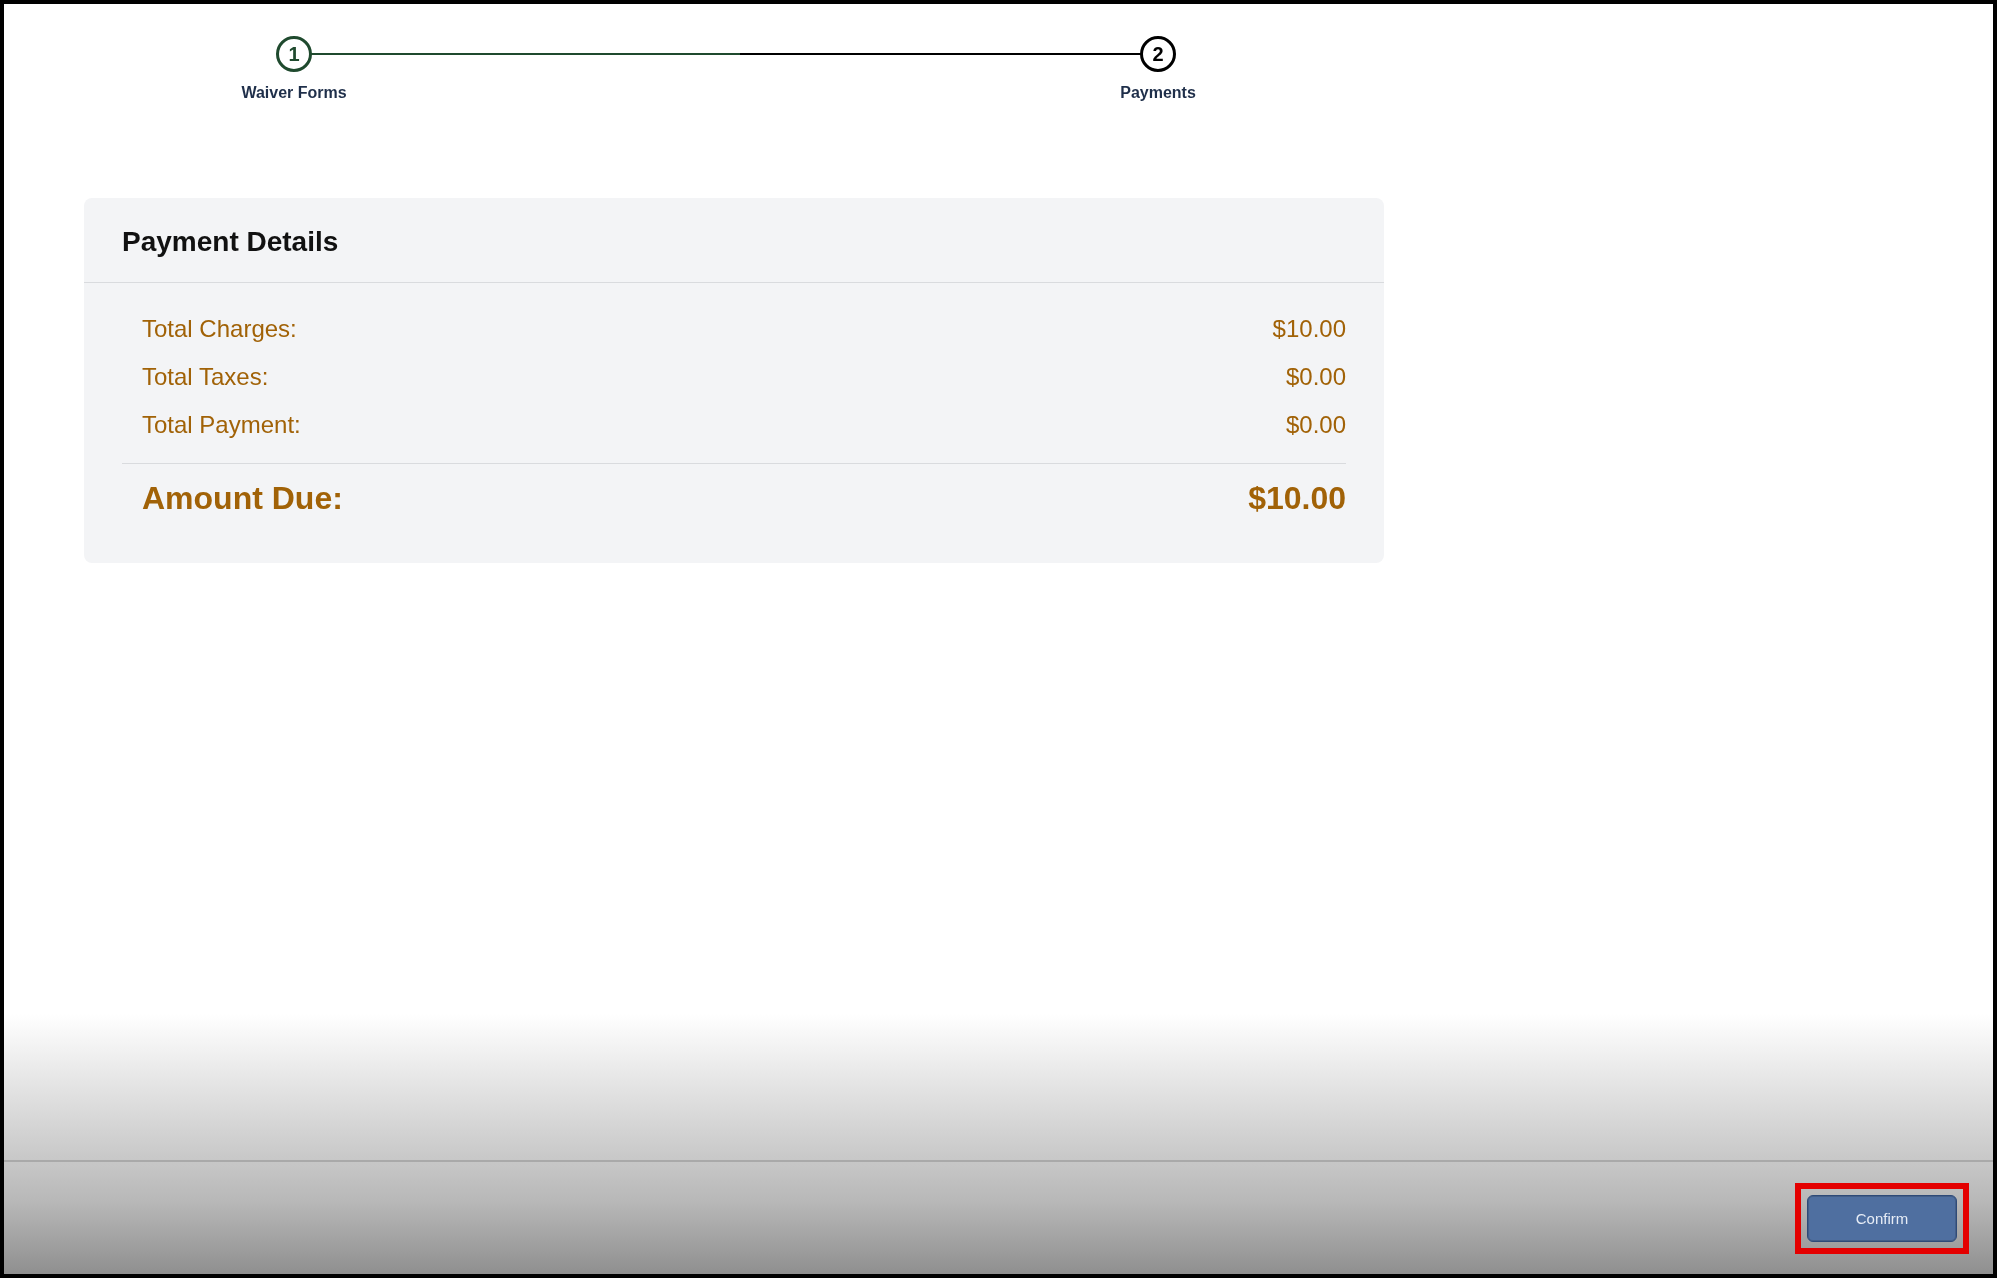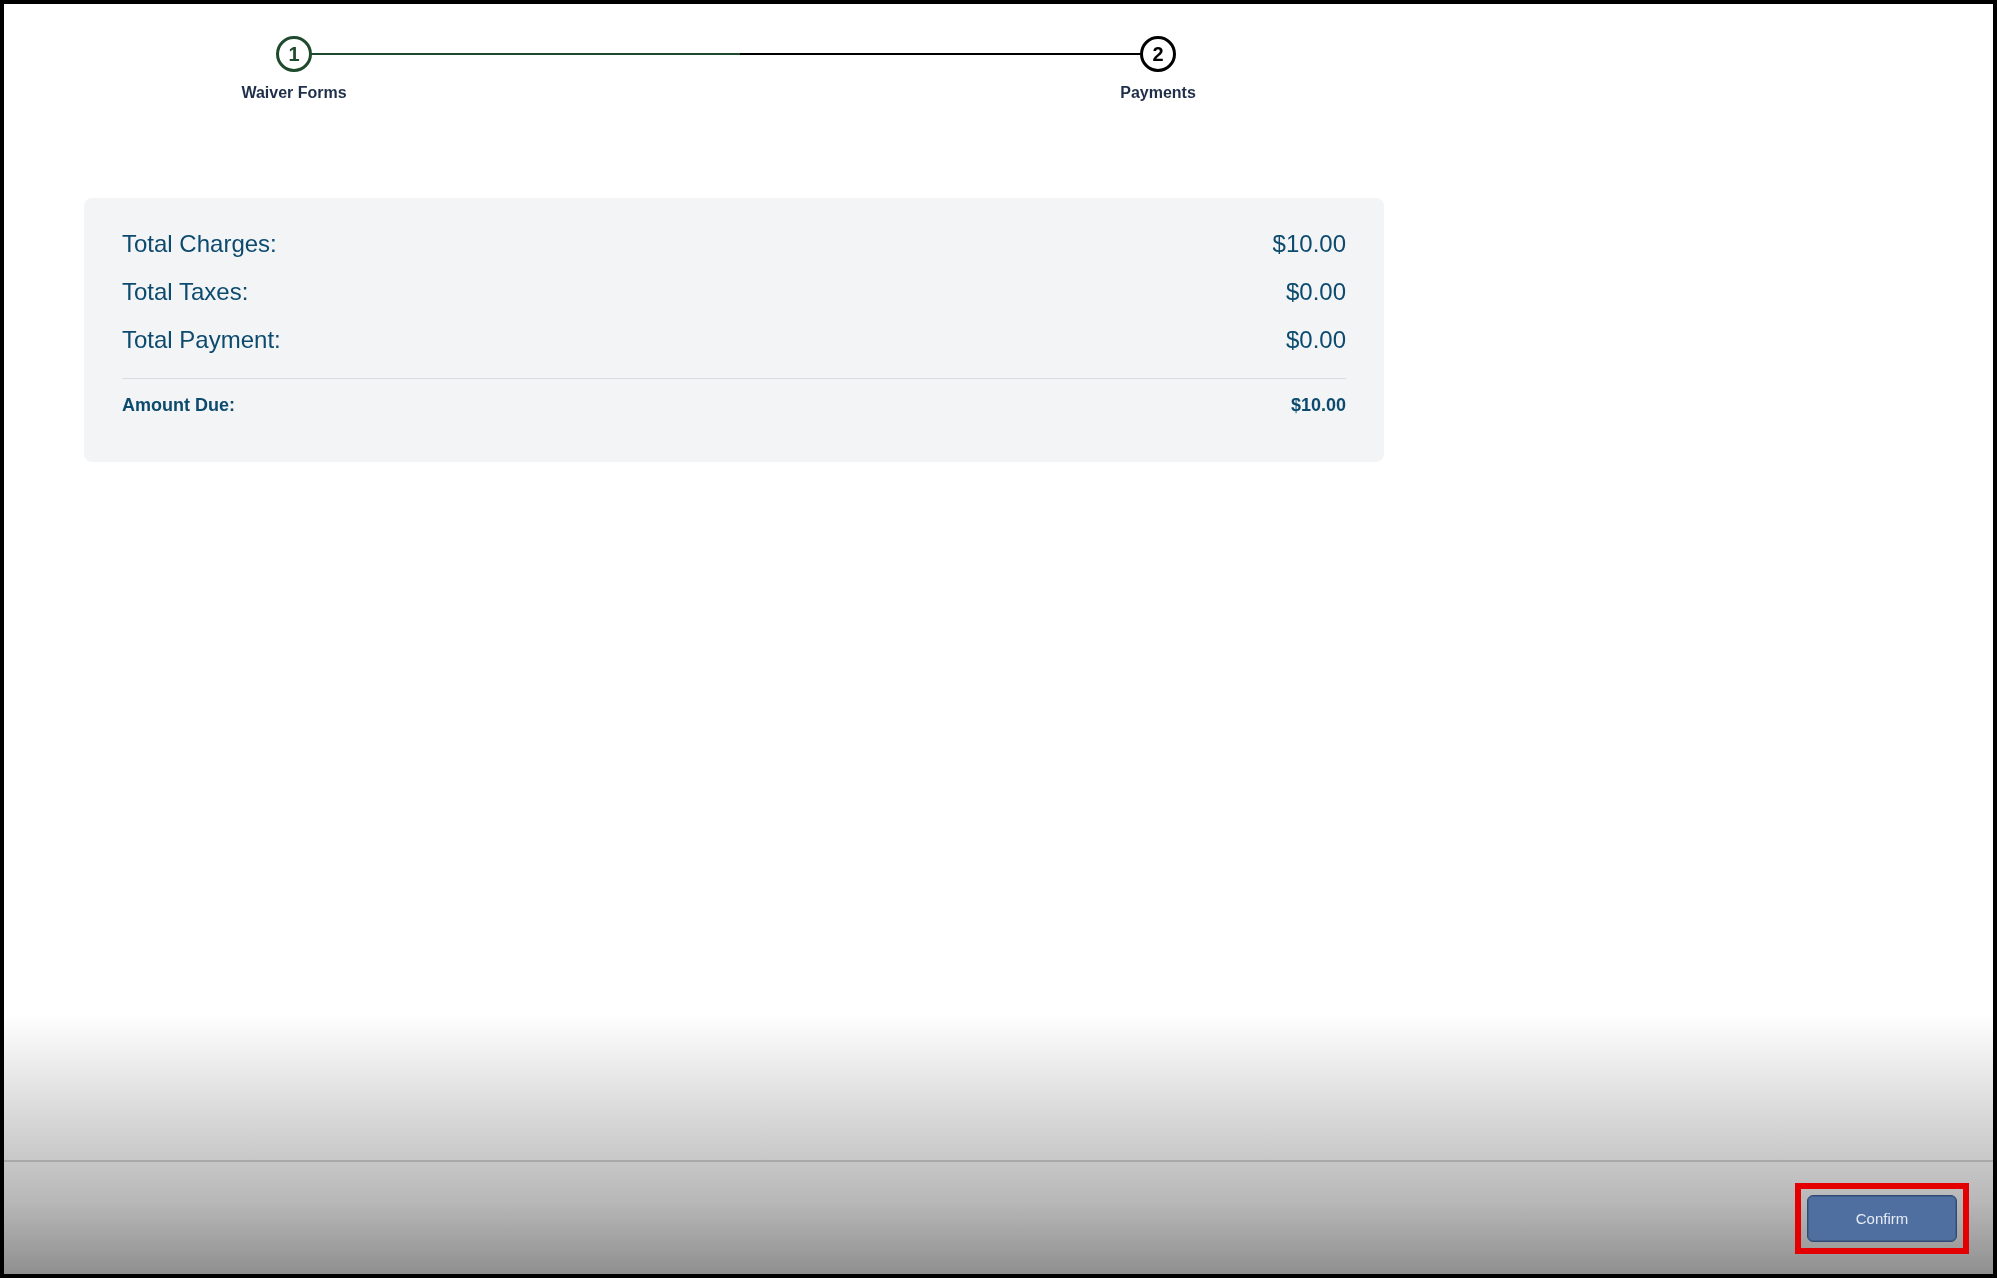--- a/index.html
+++ b/index.html
@@ -99,32 +99,33 @@
   }
   .card-body {
     padding: 22px 38px 10px 38px;
   }
   .row {
     display: flex;
     justify-content: space-between;
     align-items: baseline;
     padding: 10px 0;
     font-size: 24px;
-    color: #0c4a6e;
+    color: #a16207;
+    margin-left: 20px;
   }
   .row .label { font-weight: 400; }
   .row .value { font-weight: 400; }
   .divider {
     border-top: 1px solid #d9dbde;
     margin: 14px 0 6px 0;
   }
   .row-total .label,
   .row-total .value {
     font-weight: 700;
-    font-size: 18px;
+    font-size: 32px;
   }
   .card-footer-space { height: 26px; }
 
   
   .fade {
     position: absolute;
     left: 0; right: 0;
     bottom: 0;
     height: 260px;
     background: linear-gradient(to bottom, rgba(255,255,255,0) 0%, #b8b8b8 72%, #8f8f8f 100%);
@@ -177,20 +178,23 @@
 
     <div class="step step-2">
       <div class="step-circle circle-pending">
         <span>2</span>
       </div>
       <div class="step-label">Payments</div>
     </div>
   </div>
 
   <div class="card">
+    <div class="card-header">
+      <div class="card-title">Payment Details</div>
+    </div>
     <div class="card-body">
       <div class="row">
         <span class="label">Total Charges:</span>
         <span class="value">$10.00</span>
       </div>
       <div class="row">
         <span class="label">Total Taxes:</span>
         <span class="value">$0.00</span>
       </div>
       <div class="row">

